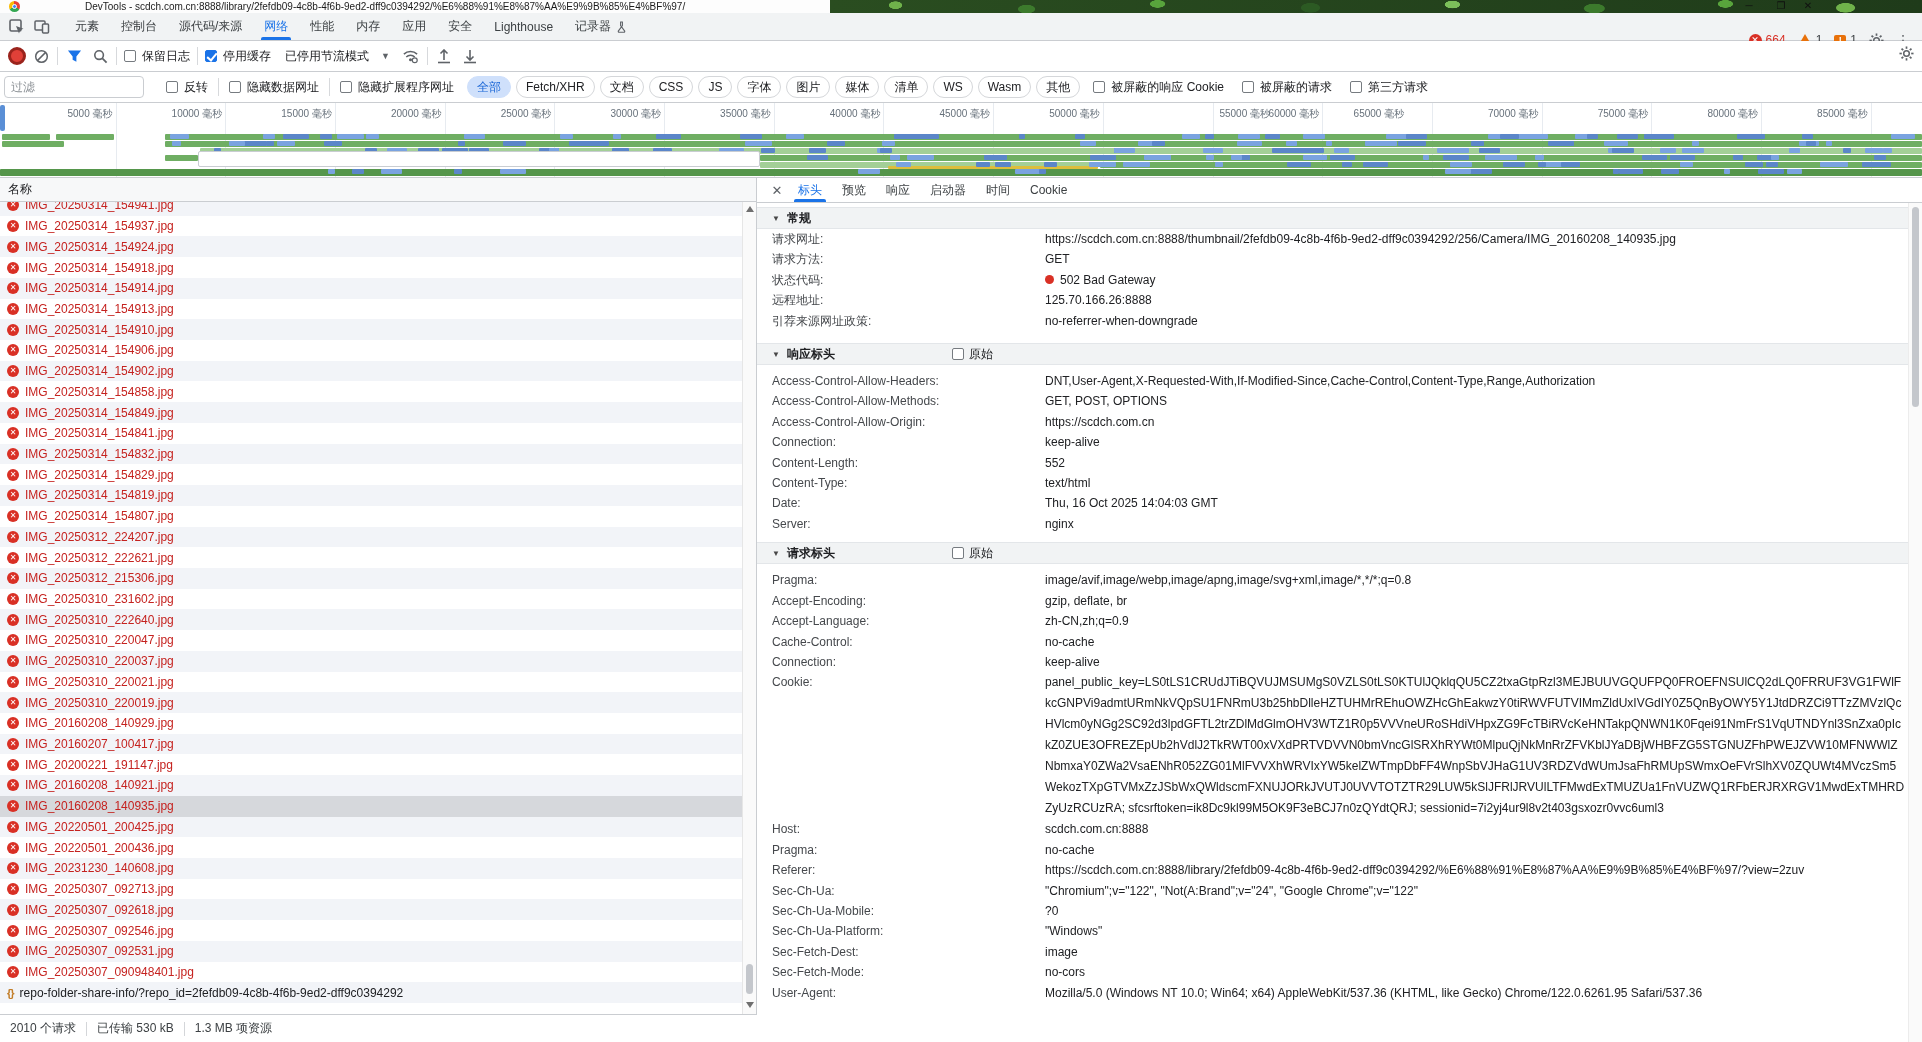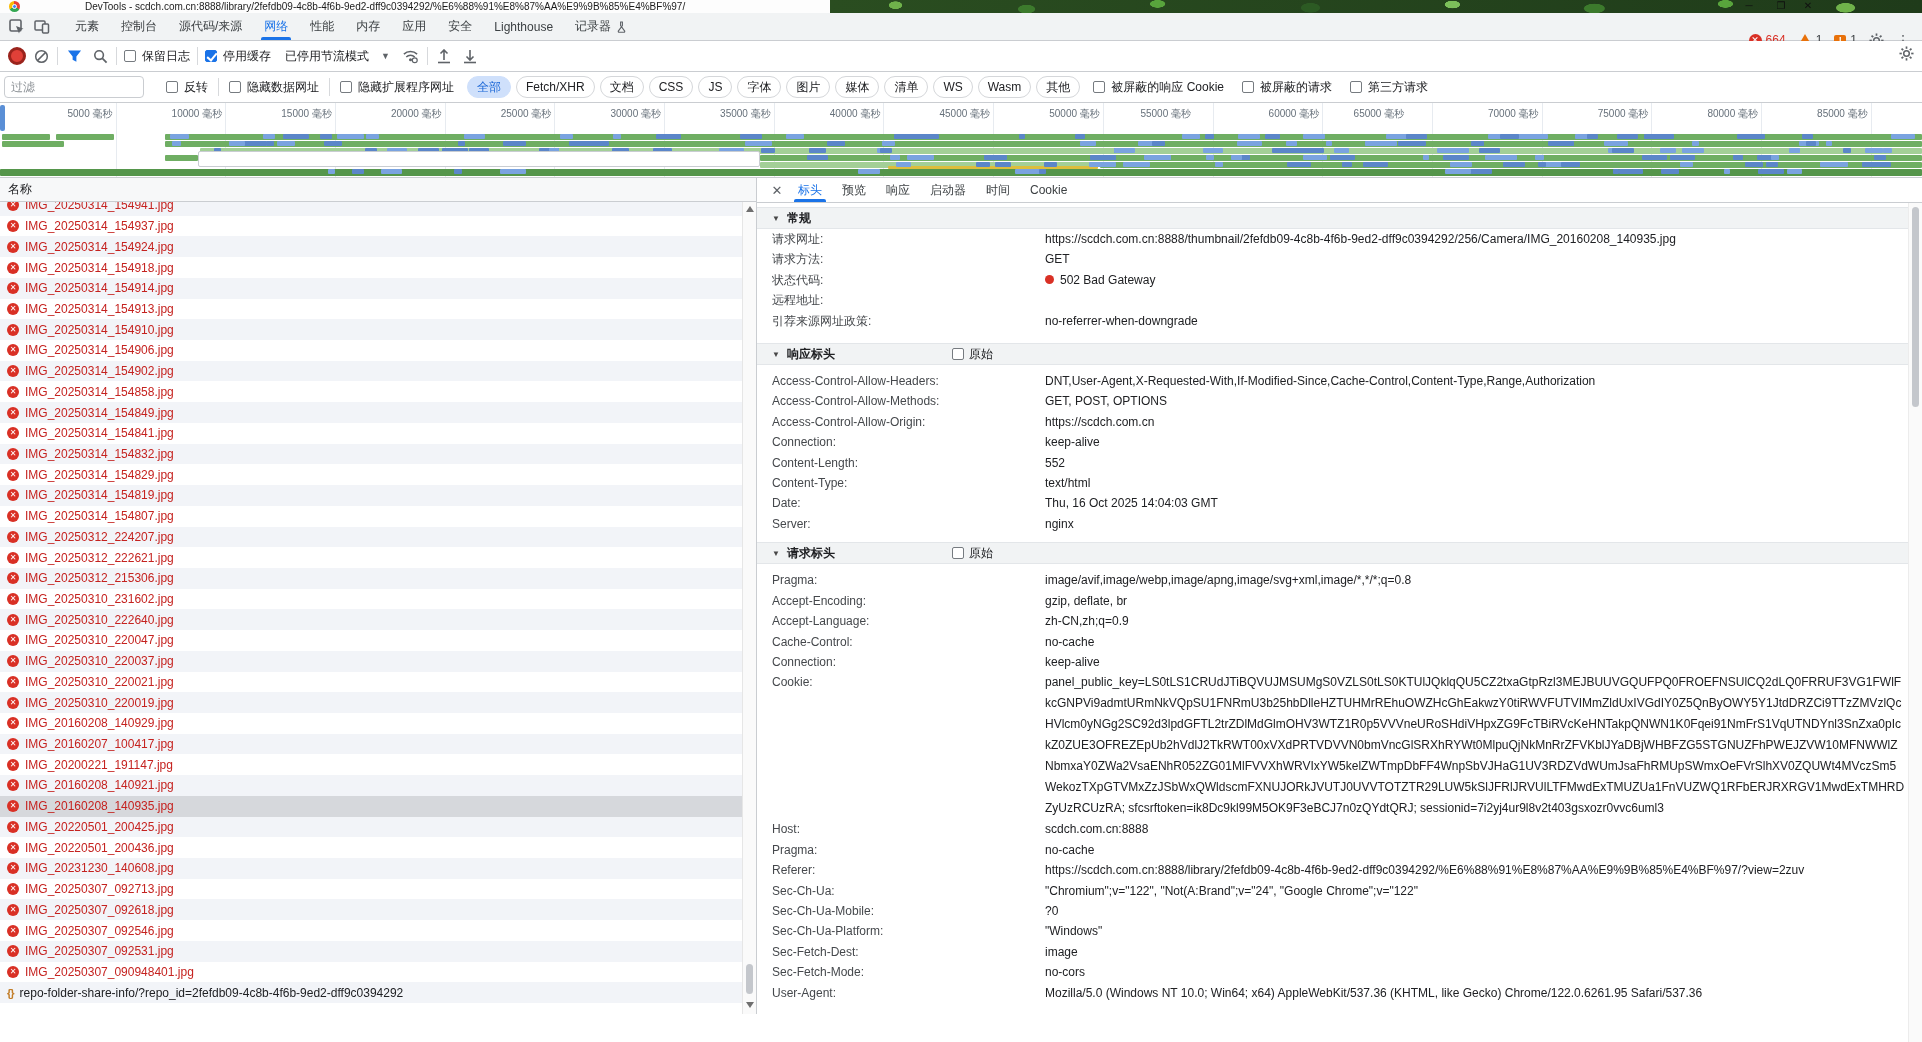--- a/index.html
+++ b/index.html
@@ -326,21 +326,21 @@
       <div class="abs ticklabel" style="left: 561px;">30000 毫秒</div>
       <div class="abs gridline" style="left: 773.7px;"></div>
       <div class="abs ticklabel" style="left: 670.7px;">35000 毫秒</div>
       <div class="abs gridline" style="left: 883.4px;"></div>
       <div class="abs ticklabel" style="left: 780.4px;">40000 毫秒</div>
       <div class="abs gridline" style="left: 993.1px;"></div>
       <div class="abs ticklabel" style="left: 890.1px;">45000 毫秒</div>
       <div class="abs gridline" style="left: 1102.8px;"></div>
       <div class="abs ticklabel" style="left: 999.8px;">50000 毫秒</div>
       <div class="abs gridline" style="left: 1212.5px;"></div>
-      <div class="abs ticklabel" style="left: 1091px;">55000 毫秒</div>
+      <div class="abs ticklabel" style="left: 1170px;">55000 毫秒</div>
       <div class="abs gridline" style="left: 1322.2px;"></div>
       <div class="abs ticklabel" style="left: 1219.2px;">60000 毫秒</div>
       <div class="abs gridline" style="left: 1431.9px;"></div>
       <div class="abs ticklabel" style="left: 1328.9px; text-align: center;">65000 毫秒</div>
       <div class="abs gridline" style="left: 1541.6px;"></div>
       <div class="abs ticklabel" style="left: 1438.6px;">70000 毫秒</div>
       <div class="abs gridline" style="left: 1651.3px;"></div>
       <div class="abs ticklabel" style="left: 1548.3px;">75000 毫秒</div>
       <div class="abs gridline" style="left: 1761px;"></div>
       <div class="abs ticklabel" style="left: 1658px;">80000 毫秒</div>
@@ -697,20 +697,27 @@
           <span class="name">repo-folder-share-info/?repo_id=2fefdb09-4c8b-4f6b-9ed2-dff9c0394292</span>
         </div>
       </div>
     <div class="list-scrollbar">
       <div class="sb-arrow sb-up"></div>
       <div class="sb-thumb"></div>
       <div class="sb-arrow sb-down"></div>
     </div>
   </div>
 
+  <div class="abs statusbar">
+    <span>2010 个请求</span>
+    <span class="statussep"></span>
+    <span>已传输 530 kB</span>
+    <span class="statussep"></span>
+    <span>1.3 MB 项资源</span>
+  </div>
 
   <div class="abs detailpane">
     <div class="dtabs">
       <span class="dclose">✕</span>
       <span id="detail-tabs" style="display:flex;height:100%">
           <div class="dtab active">标头</div>
           <div class="dtab">预览</div>
           <div class="dtab">响应</div>
           <div class="dtab">启动器</div>
           <div class="dtab">时间</div>
@@ -730,20 +737,21 @@
         <div class="kv">
           <span class="k">请求方法:</span>
           <span class="v">GET</span>
         </div>
         <div class="kv">
           <span class="k">状态代码:</span>
           <span class="v"><span class="statusdot" style="background: rgb(217, 48, 37);"></span>502 Bad Gateway</span>
         </div>
         <div class="kv">
           <span class="k">远程地址:</span>
+          <span class="v">125.70.166.26:8888</span>
         </div>
         <div class="kv">
           <span class="k">引荐来源网址政策:</span>
           <span class="v">no-referrer-when-downgrade</span>
         </div>
       </div>
 
     <div class="strip" style="margin-top:12px">
       <span class="tri">▼</span>
       <span>响应标头</span>

